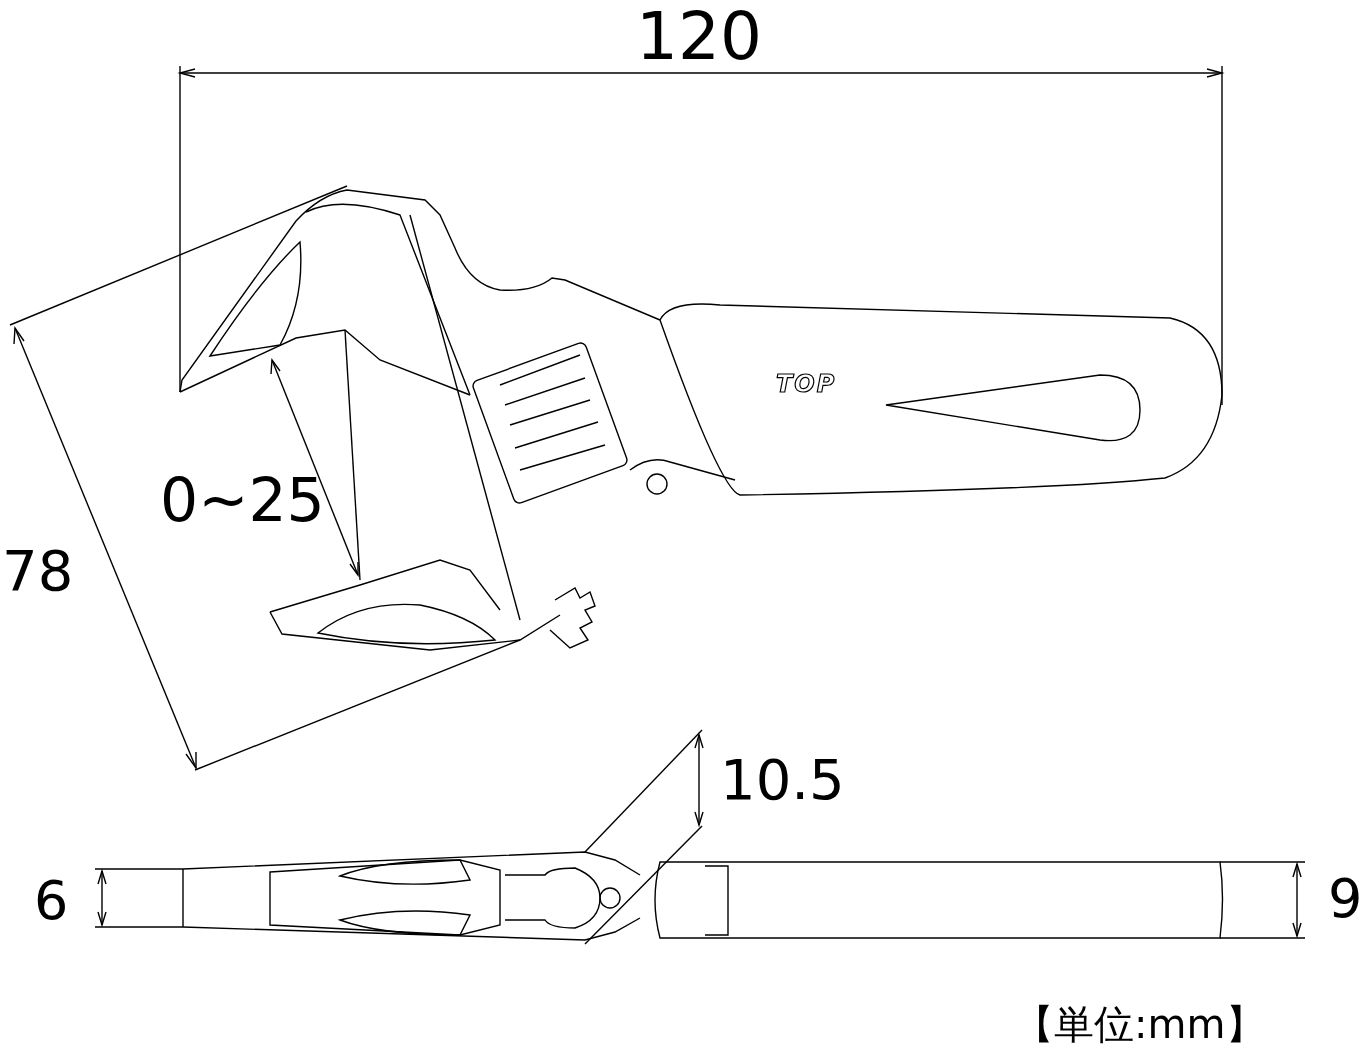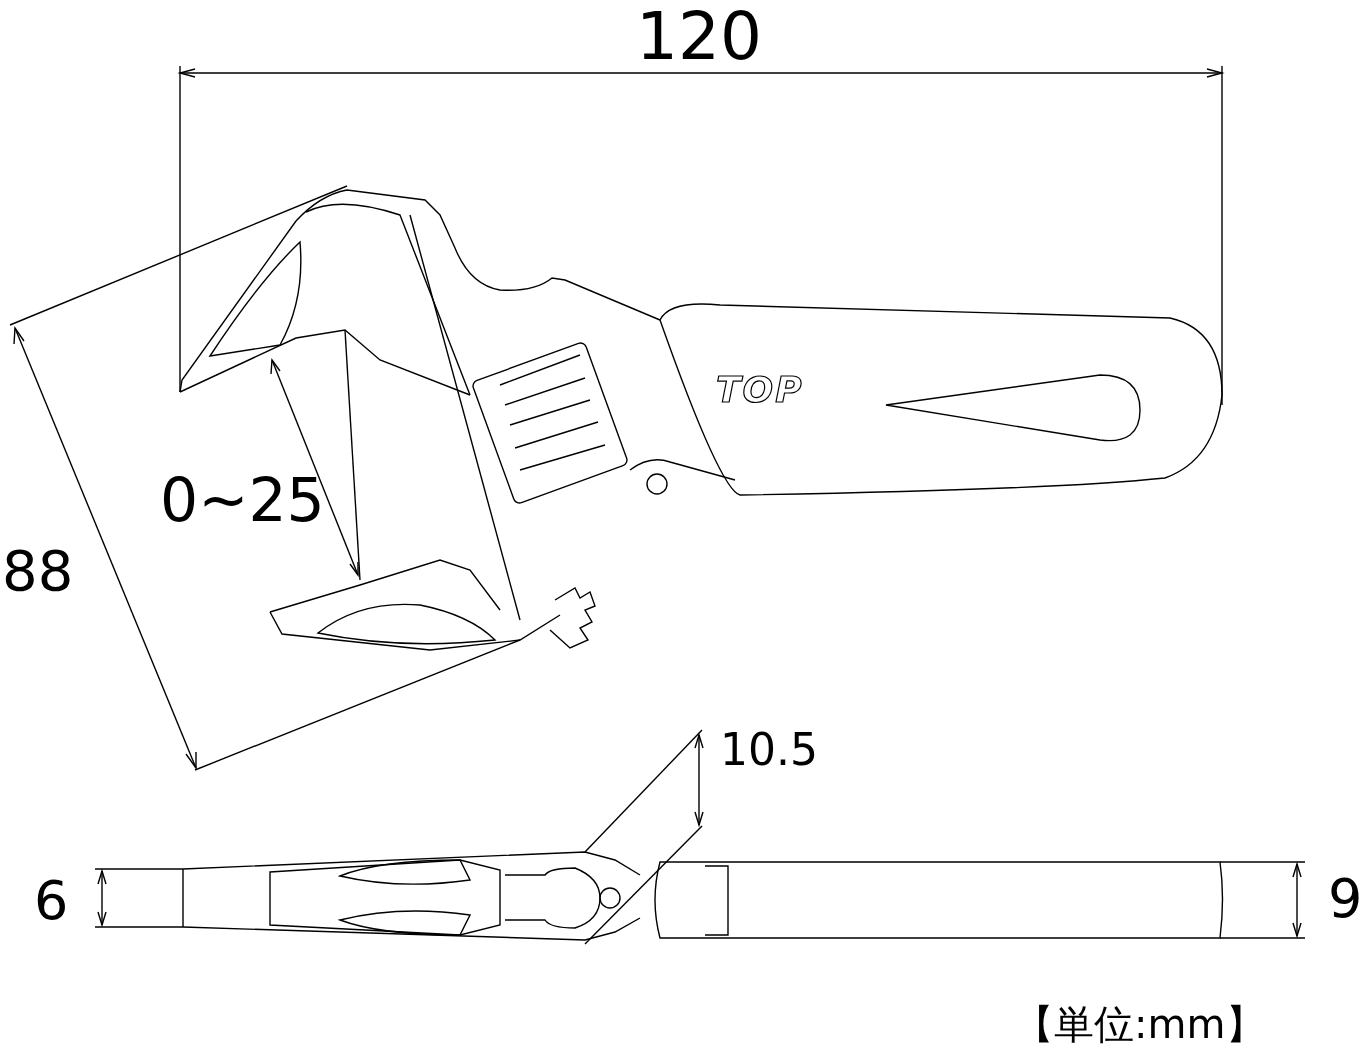--- a/index.html
+++ b/index.html
@@ -4,25 +4,25 @@
 <style>
   html, body { margin:0; padding:0; background:#ffffff; }
   body { width:1364px; height:1053px; position:relative; overflow:hidden;
          font-family:"DejaVu Sans", "Liberation Sans", sans-serif; color:#000; }
   svg.drawing { position:absolute; left:0; top:0; }
   .label { position:absolute; font-family:"DejaVu Sans", "Liberation Sans", sans-serif;
            color:#000; white-space:nowrap; line-height:1; }
   .dim-120 { left:636px; top:4px; font-size:66px; }
   .dim-0-25 { left:160px; top:470px; font-size:60px; }
   .dim-52 { left:2px; top:543px; font-size:56px; }
-  .dim-10-5 { left:720px; top:728px; font-size:44px; }
+  .dim-10-5 { left:720px; top:752px; font-size:56px; }
   .dim-6 { left:34px; top:874px; font-size:54px; }
   .dim-9 { left:1328px; top:872px; font-size:54px; }
   .unit { left:1014px; top:1004px; font-size:40px; }
-  .logo { left:716px; top:372px; font-size:36px; font-style:italic; font-weight:bold;
+  .logo { left:776px; top:372px; font-size:24px; font-style:italic; font-weight:bold;
           color:#fff; -webkit-text-stroke:1.2px #000; letter-spacing:2px; }
 </style>
 </head>
 <body>
 
 <svg class="drawing" width="1364" height="1053" viewBox="0 0 1364 1053" xmlns="http://www.w3.org/2000/svg" fill="none" stroke="#000" stroke-width="1.4">
 
   <g>
     <line x1="180" y1="66" x2="180" y2="392"></line>
     <line x1="1222" y1="66" x2="1222" y2="405"></line>
@@ -95,18 +95,18 @@
     <line x1="1220" y1="862" x2="1305" y2="862"></line>
     <line x1="1220" y1="938" x2="1305" y2="938"></line>
     <line x1="1297" y1="864" x2="1297" y2="936"></line>
     <polyline points="1293,877 1297,864 1301,877"></polyline>
     <polyline points="1293,923 1297,936 1301,923"></polyline>
   </g>
 </svg>
 
 <div class="label dim-120">120</div>
 <div class="label dim-0-25">0~25</div>
-<div class="label dim-52">88</div>
+<div class="label dim-52">78</div>
 <div class="label dim-10-5">10.5</div>
 <div class="label dim-6">6</div>
 <div class="label dim-9">9</div>
 <div class="label logo">TOP</div>
 <div class="label unit">【単位:mm】</div>
 
 </body></html>

